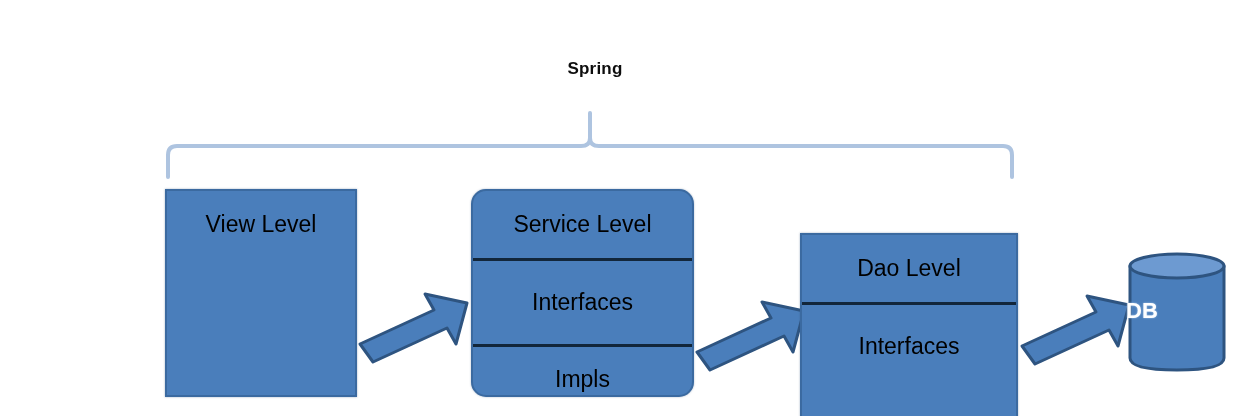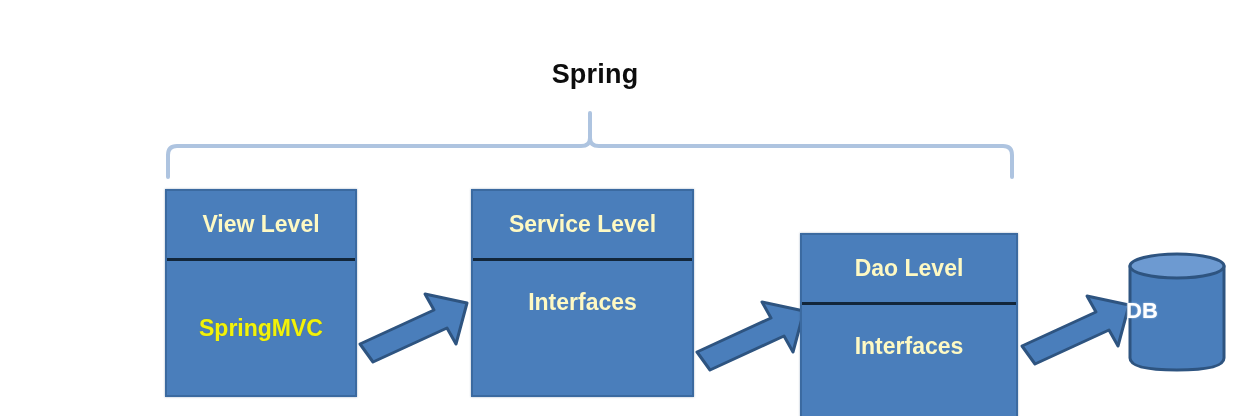--- a/index.html
+++ b/index.html
@@ -18,21 +18,21 @@
     overflow: hidden;
   }
 
   
   .spring-title {
     position: absolute;
     left: 0;
     top: 59px;
     width: 1190px;
     text-align: center;
-    font-size: 27px;
+    font-size: 17px;
     font-weight: bold;
     color: #0d0d0d;
     letter-spacing: 0.2px;
     font-family: "Liberation Sans", sans-serif;
   }
 
   
   .brace-wrap {
     position: absolute;
     left: 160px;
@@ -47,37 +47,36 @@
     box-sizing: border-box;
     background: #4a7ebb;
     border: 2px solid #3b6aa0;
     box-shadow: 0 0 2px rgba(60,90,130,0.45);
   }
   .stack-row {
     box-sizing: border-box;
     display: flex;
     align-items: center;
     justify-content: center;
-    color: #fef9c3;
+    color: #000000;
     font-size: 23px;
     font-family: "Liberation Sans", sans-serif;
     white-space: nowrap;
-    font-weight: bold;
   }
   .stack-row + .stack-row {
     border-top: 3px solid #12263a;
   }
   .row-highlight {
     color: #f2f20a;
     font-weight: bold;
     text-shadow: 0 0 1px rgba(120,120,0,0.55);
   }
 
   #box-view     { left: 165px; top: 189px; width: 192px; height: 208px; }
-  #box-service  { left: 471px; top: 189px; width: 223px; height: 208px; }
+  #box-service  { left: 471px; top: 189px; width: 223px; height: 208px; border-radius: 15px; }
   #box-dao      { left: 800px; top: 189px; width: 218px; height: 208px; margin-top: 44px; }
 
   
   .h-head  { height: 67px; }
   .h-rest  { height: 137px; }
   .h-mid   { height: 86px; }
   .h-bot   { height: 67px; }
 
   
   .arrow {
@@ -114,32 +113,32 @@
 
   <div class="brace-wrap">
     <svg width="870" height="80" viewBox="0 0 870 80" xmlns="http://www.w3.org/2000/svg">
       <path d="M 8 72 L 8 50 Q 8 41 17 41 L 421 41 Q 430 41 430 33 L 430 8
                L 430 33 Q 430 41 439 41 L 843 41 Q 852 41 852 50 L 852 72" fill="none" stroke="#aec4e0" stroke-width="4" stroke-linecap="round" stroke-linejoin="round"></path>
     </svg>
   </div>
 
   <div class="stack" id="box-view">
     <div class="stack-row h-head">View Level</div>
-    <div class="stack-row h-rest row-highlight">SpringMVC</div>
   </div>
 
   <div class="arrow" style="left:357px; top:288px; width:114px; height:76px;">
     <svg width="114" height="76" viewBox="0 0 114 76" xmlns="http://www.w3.org/2000/svg">
       <path d="M 3 56 L 77 22 L 68 6 L 110 15 L 99 56 L 90 40 L 16 74 Z" fill="#4a7ebb" stroke="#2e5480" stroke-width="3" stroke-linejoin="round"></path>
     </svg>
   </div>
 
   <div class="stack" id="box-service">
     <div class="stack-row h-head">Service Level</div>
     <div class="stack-row h-mid">Interfaces</div>
+    <div class="stack-row h-bot">Impls</div>
   </div>
 
   <div class="arrow" style="left:694px; top:296px; width:114px; height:76px;">
     <svg width="114" height="76" viewBox="0 0 114 76" xmlns="http://www.w3.org/2000/svg">
       <path d="M 3 56 L 77 22 L 68 6 L 110 15 L 99 56 L 90 40 L 16 74 Z" fill="#4a7ebb" stroke="#2e5480" stroke-width="3" stroke-linejoin="round"></path>
     </svg>
   </div>
 
   <div class="stack" id="box-dao">
     <div class="stack-row h-head">Dao Level</div>

